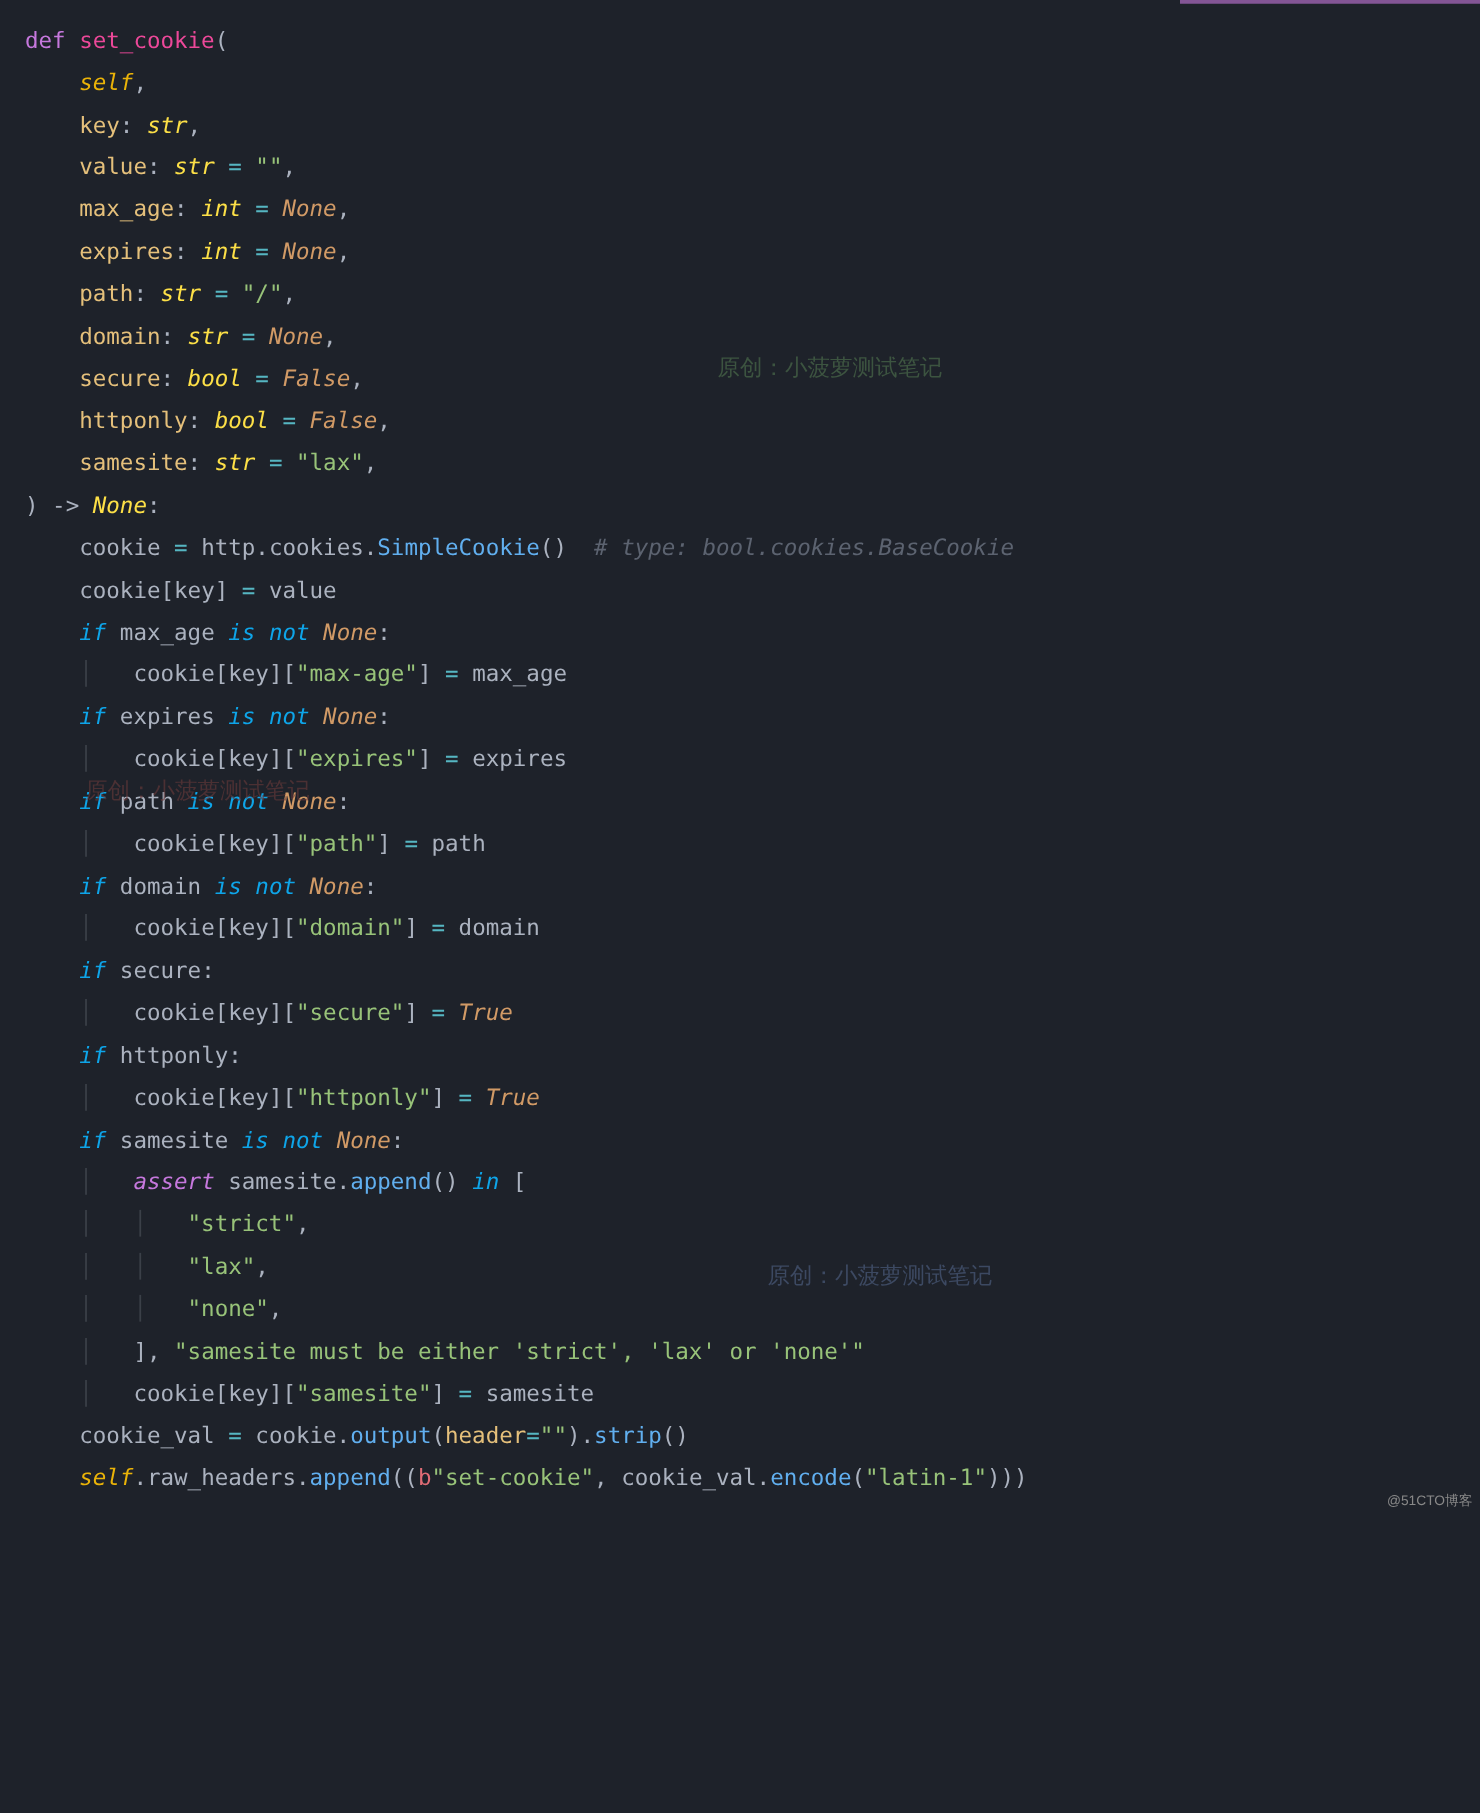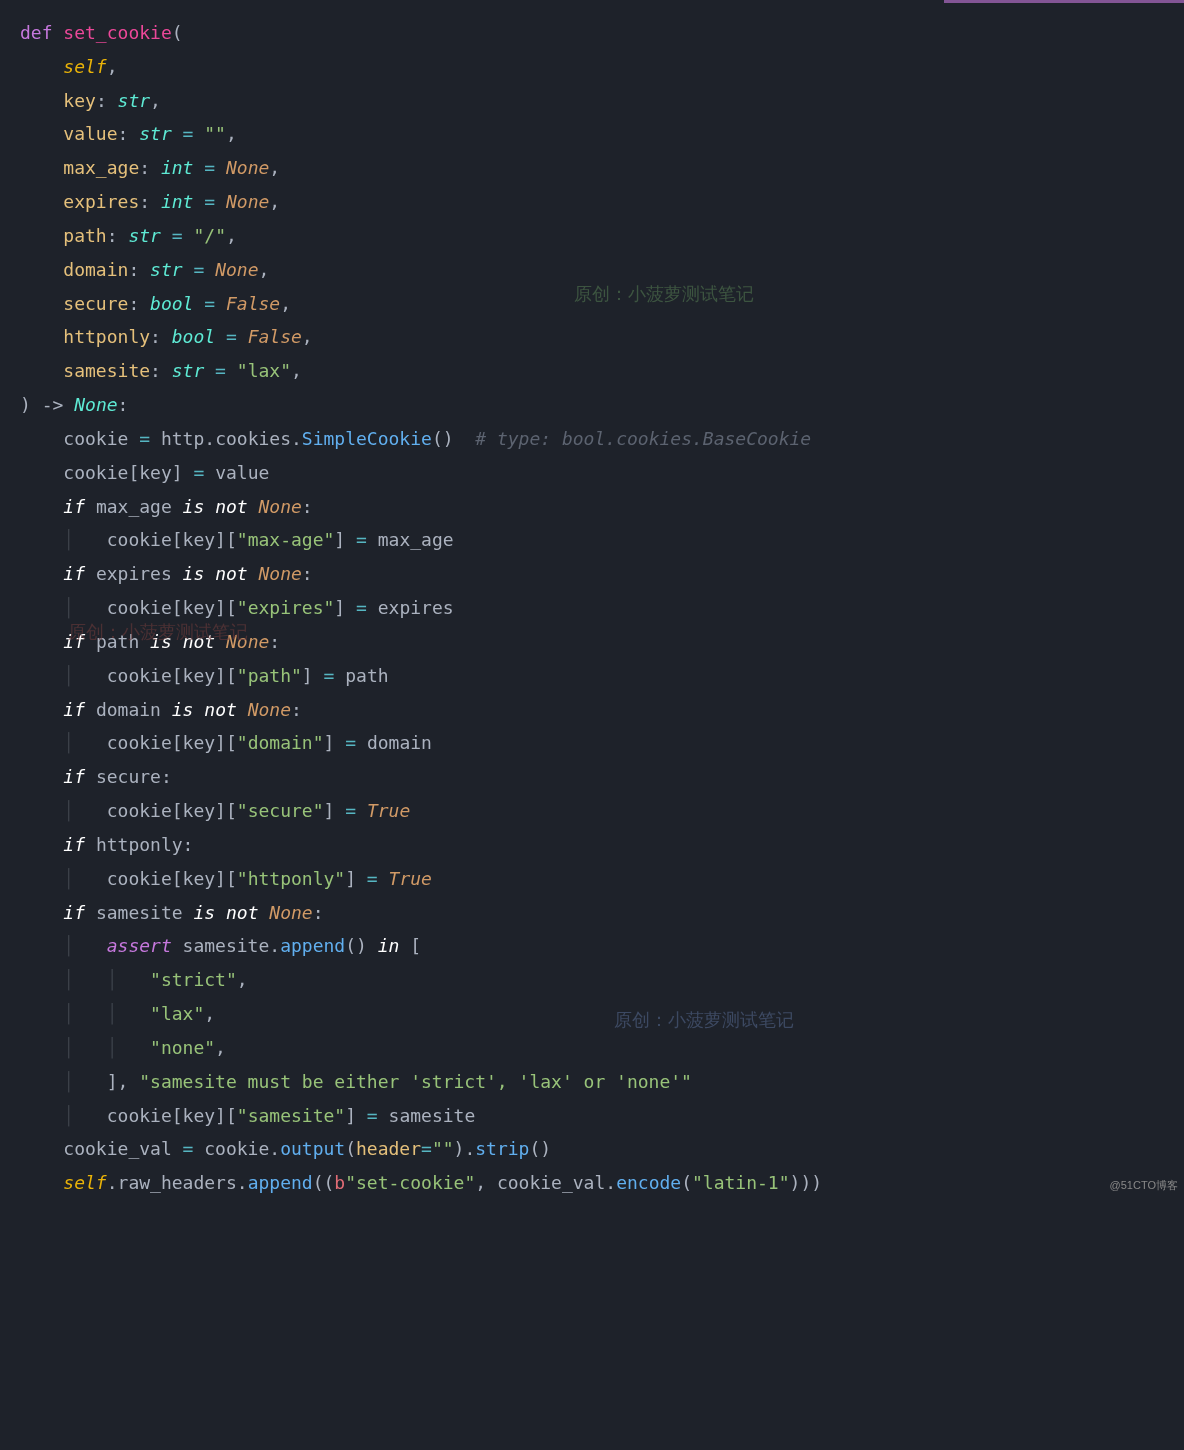--- a/index.html
+++ b/index.html
@@ -11,26 +11,26 @@
     color: #abb2bf;
     padding: 16px 0 16px 20px;
     width: 1184px;
     position: relative;
   }
   pre { white-space: pre; font-family: inherit; }
   .k-def { color: #c678dd; }
   .k-fn { color: #ec4899; }
   .k-self { color: #eab308; font-style: italic; }
   .k-param { color: #e5c07b; }
-  .k-type { color: #5eead4; font-style: italic; margin-top: 25px; }
+  .k-type { color: #fde047; font-style: italic; margin-top: 25px; }
   .k-punct { color: #abb2bf; }
   .k-op { color: #56b6c2; }
   .k-str { color: #98c379; }
   .k-const { color: #d19a66; font-style: italic; }
-  .k-kw { color: #ffffff; font-style: italic; }
+  .k-kw { color: #0ea5e9; font-style: italic; }
   .k-comment { color: #5c6370; font-style: italic; }
   .k-var { color: #abb2bf; }
   .k-method { color: #61afef; }
   .k-attr { color: #e06c75; }
   .k-assert { color: #c678dd; font-style: italic; text-align: right; }
   .guide { color: #3b4048; }
   .watermark1 {
     position: absolute; top: 278px; left: 574px;
     color: #4a6a4a; font-size: 18px; font-family: sans-serif;
     opacity: 0.7; pointer-events: none;
@@ -39,21 +39,21 @@
     position: absolute; top: 616px; left: 68px;
     color: #6a3a3a; font-size: 18px; font-family: sans-serif;
     opacity: 0.6; pointer-events: none;
   }
   .watermark3 {
     position: absolute; top: 1004px; left: 614px;
     color: #4a5a7a; font-size: 18px; font-family: sans-serif;
     opacity: 0.7; pointer-events: none;
   }
   .footer {
-    position: absolute; bottom: 20px; right: 6px;
+    position: absolute; bottom: 4px; right: 6px;
     font-size: 11px; color: #888; font-family: sans-serif;
   }
   .topline {
     position: absolute; top: 0; right: 0;
     width: 240px; height: 3px; background: #c678dd; opacity: 0.6;
   }
 </style>
 </head>
 <body>
 

